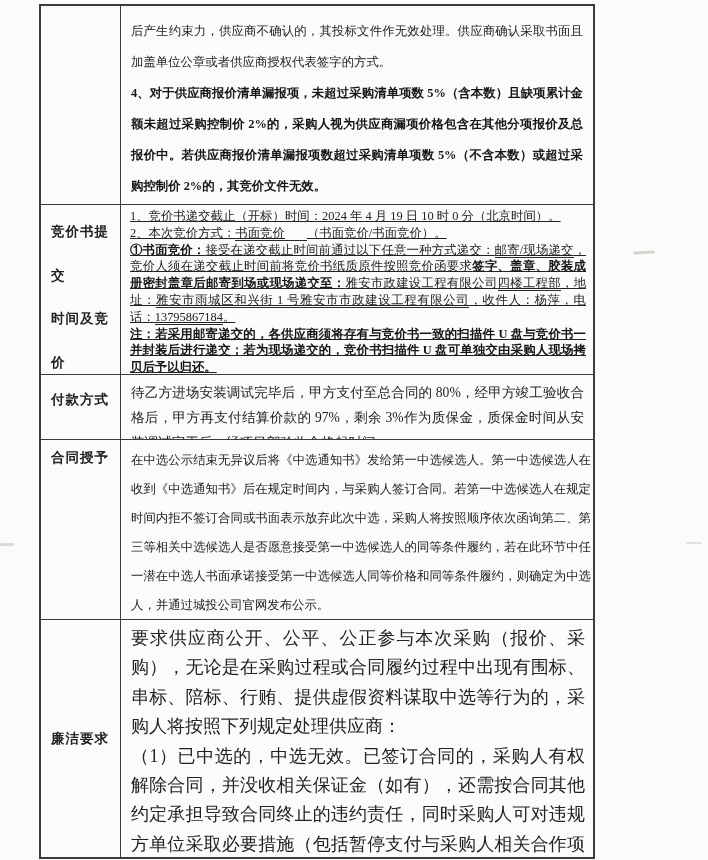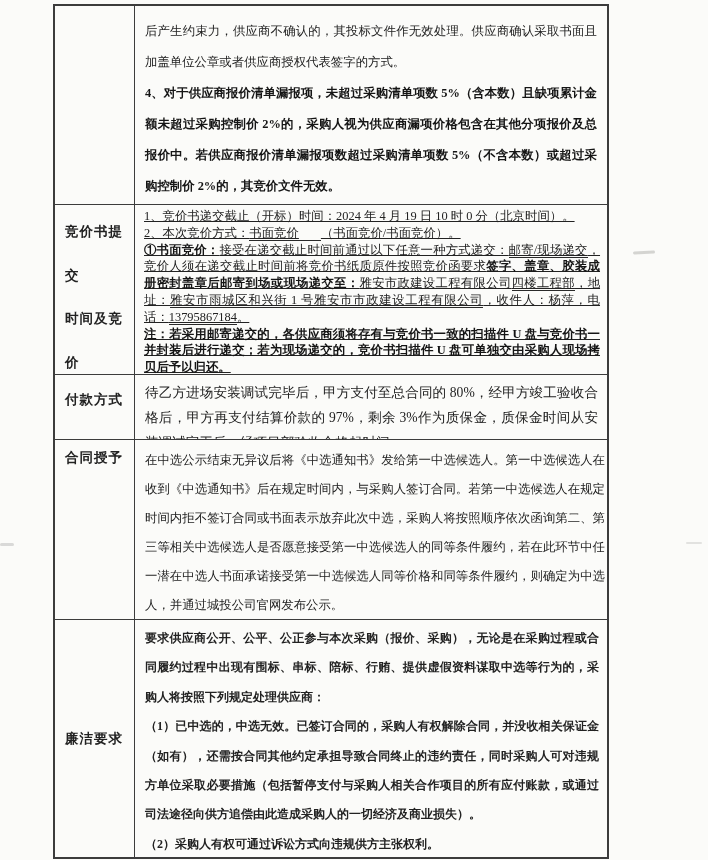--- a/index.html
+++ b/index.html
@@ -7,21 +7,21 @@
     width: 708px; height: 860px;
     background: #fbfbf9;
     font-family: "Liberation Serif", "DejaVu Serif", serif;
     color: #222;
     position: relative;
     overflow: hidden;
   }
   .page { position: absolute; inset: 0; background: #fbfbf9; }
 
   .doc-table {
-    position: absolute; left: 53px; top: 4px; width: 556px;
+    position: absolute; left: 39px; top: 4px; width: 556px;
     border: 2px solid #3c3c3c;
     box-sizing: border-box;
     background: transparent;
   }
   .row { display: flex; box-sizing: border-box; overflow: hidden; }
   .row + .row { border-top: 1px solid #3c3c3c; }
 
   .hcell {
     flex: 0 0 80px; width: 80px;
     border-right: 1px solid #3c3c3c;
@@ -54,21 +54,21 @@
   .r2 .ccell { padding: 5px 9px 0 10px; line-height: 25px; font-size: 13.6px; }
 
   
   .r3 { height: 180px; }
   .r3 .hcell { padding-top: 9px; }
   .r3 .ccell { padding: 6px 2px 0 10px; line-height: 29px; font-size: 12.4px; }
 
   
   .r4 { height: 238px; }
   .r4 .hcell { display: flex; align-items: center; padding-top: 0; }
-  .r4 .ccell { padding: 4px 8px 0 10px; line-height: 29.4px; font-size: 12px; font-weight: bold; }
+  .r4 .ccell { padding: 4px 8px 0 10px; line-height: 29.4px; font-size: 18px; }
 
   .b { font-weight: bold; color: #151515; }
   .u { border-bottom: 1px solid #2a2a2a; }
   .u-gap { padding-right: 22px; }
 
   
   .artifact { position: absolute; background: #c3c3c1; border-radius: 2px; }
   .a1 { left: 633px; top: 251px; width: 22px; height: 3px; transform: rotate(-3deg); opacity: .7; }
   .a2 { left: 0px; top: 543px; width: 14px; height: 3px; opacity: .6; }
   .a3 { left: 686px; top: 542px; width: 16px; height: 2px; opacity: .45; }

